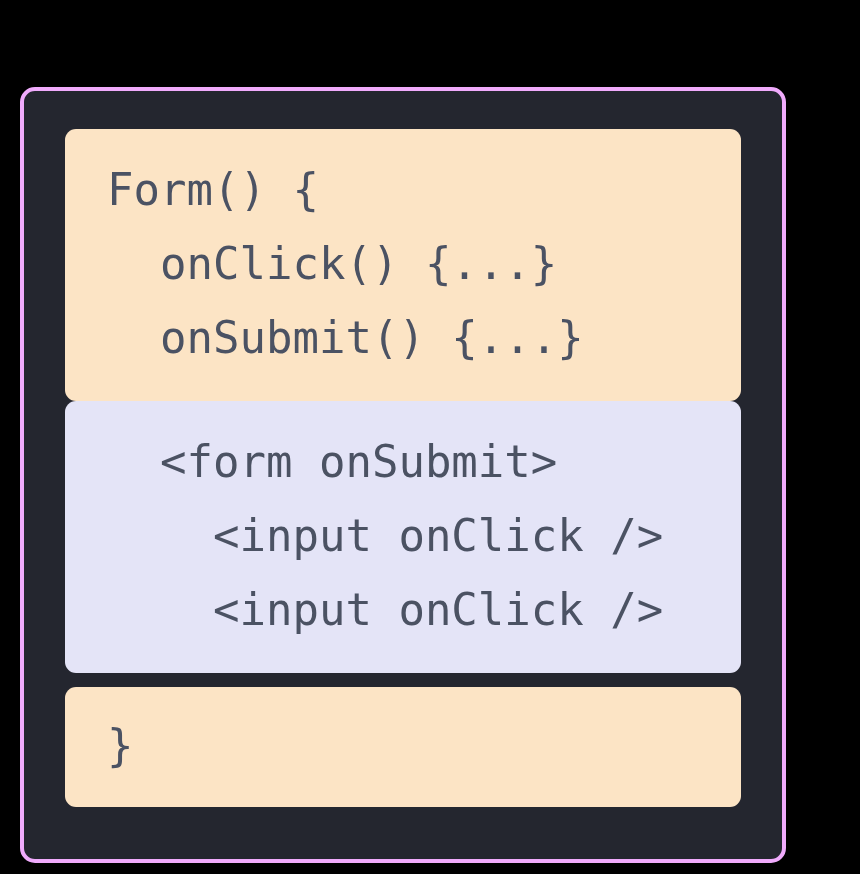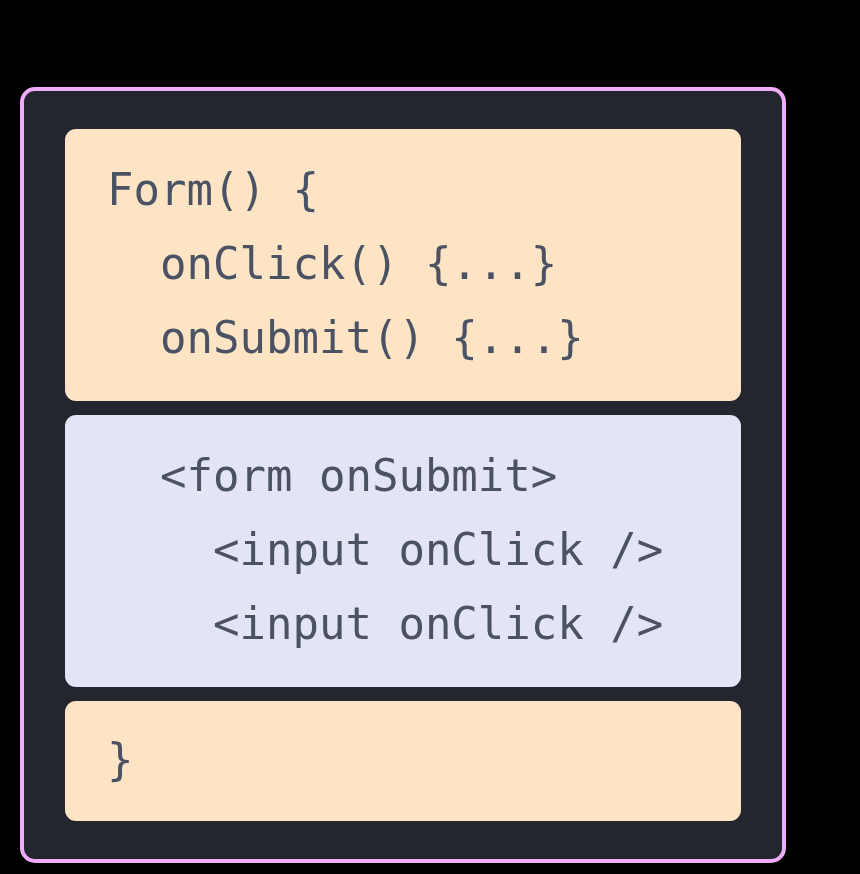--- a/index.html
+++ b/index.html
@@ -50,21 +50,21 @@
   }
 
   .block-component {
     background: #fce4c5;
     padding: 24px 0 26px 0;
   }
 
   .block-markup {
     background: #e4e4f7;
     padding: 24px 0 26px 0;
-    margin-top: 14px;
+    margin-top: 0;
   }
 
   .block-close {
     background: #fce4c5;
     padding: 22px 0 24px 0;
     margin-top: 14px;
   }
 
   
   .code-line {

